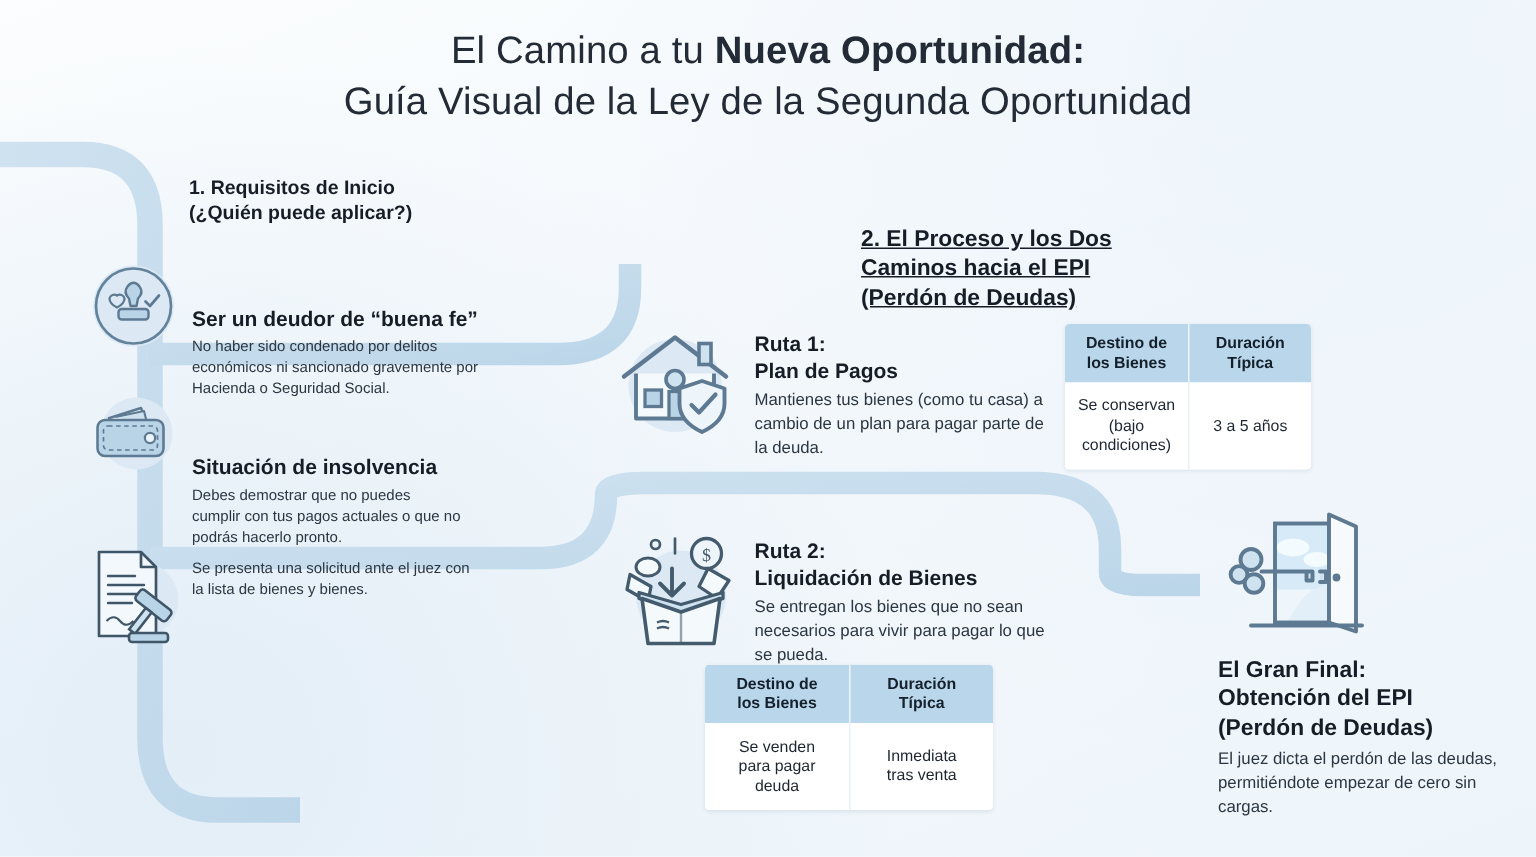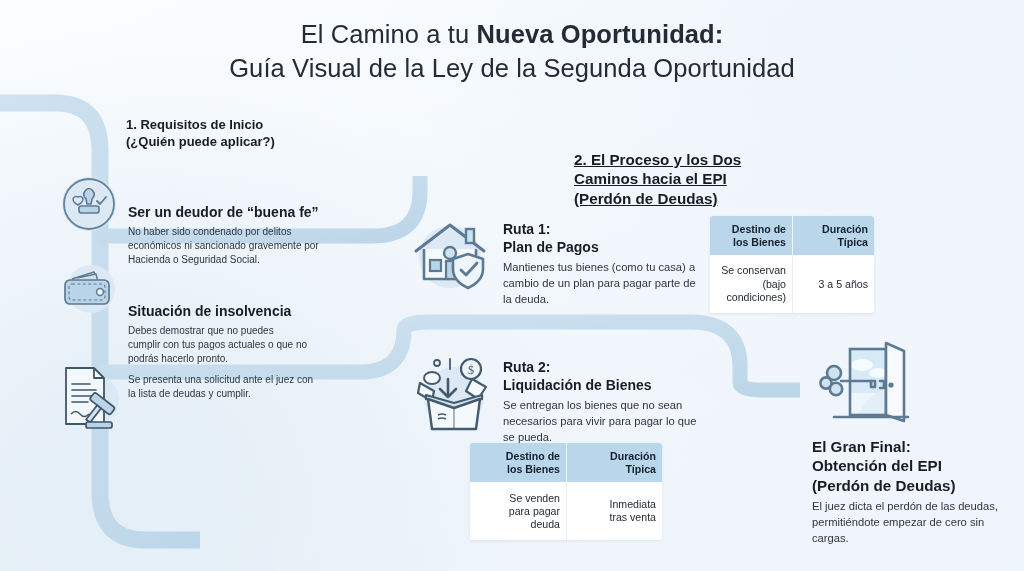--- a/index.html
+++ b/index.html
@@ -44,21 +44,21 @@
   
   .route-title { font-weight:700; font-size:14px; color:#161d27; line-height:1.26; }
   .route-body  { font-size:11.2px; color:#2b3642; line-height:1.42; margin-top:4px; }
   #ruta1 { left:503px; top:221px; width:196px; }
   #ruta2 { left:503px; top:359px; width:200px; }
 
   #final-body { left:812px; top:498px; width:196px; font-size:11.2px; color:#2b3642; line-height:1.44; }
 
   
   .mini-table { border-collapse:separate; border-spacing:0; }
-  .mini-table td { vertical-align:middle; text-align:right; }
+  .mini-table td { vertical-align:middle; text-align:center; }
   .mt-head {
     background:#b9d6ea; color:#14202c; font-weight:700;
     font-size:10.6px; line-height:1.2; padding:7px 6px;
   }
   .mt-cell {
     background:#ffffff; color:#1d2530; font-size:10.6px; line-height:1.25;
     padding:9px 6px;
   }
   .mt-wrap { box-shadow:0 1px 3px rgba(40,70,100,.10); border-radius:3px; overflow:hidden; background:#fff; }
   #table1 { left:710px; top:216px; }
@@ -121,21 +121,21 @@
 
   <div class="abs" id="item1">
     <div class="item-title">Ser un deudor de “buena fe”</div>
     <div class="item-body">No haber sido condenado por delitos económicos ni sancionado gravemente por Hacienda o Seguridad Social.</div>
   </div>
   <div class="abs" id="item2">
     <div class="item-title">Situación de insolvencia</div>
     <div class="item-body">Debes demostrar que no puedes cumplir con tus pagos actuales o que no podrás hacerlo pronto.</div>
   </div>
   <div class="abs" id="item3">
-    <div class="item-body">Se presenta una solicitud ante el juez con la lista de deudas y cumplir.</div>
+    <div class="item-body">Se presenta una solicitud ante el juez con la lista de bienes y bienes.</div>
   </div>
 
   <div class="icon-wrap ic-stamp">
     <svg width="62" height="62" viewBox="0 0 62 62">
       <circle cx="31" cy="31" r="27" fill="#dce9f4"></circle>
       <circle cx="31" cy="31" r="25" fill="none" stroke="#63829b" stroke-width="1.8"></circle>
       <path d="M27 18 q4 -5 8 0 q3 4 -1 8 l-1 5 h-4 l-1 -5 q-4 -4 -1 -8 z" fill="#b9d3e7" stroke="#5d7a92" stroke-width="1.6" stroke-linejoin="round"></path>
       <rect x="21" y="33" width="20" height="7" rx="2.2" fill="#b9d3e7" stroke="#5d7a92" stroke-width="1.6"></rect>
       <path d="M15 26 a3.2 3.2 0 0 1 5 -2 a3.2 3.2 0 0 1 5 2 q0 3.4 -5 6 q-5 -2.6 -5 -6 z" fill="none" stroke="#5d7a92" stroke-width="1.5"></path>
       <path d="M39 28 l3 3 l6 -7" fill="none" stroke="#5d7a92" stroke-width="1.8" stroke-linecap="round" stroke-linejoin="round"></path>

